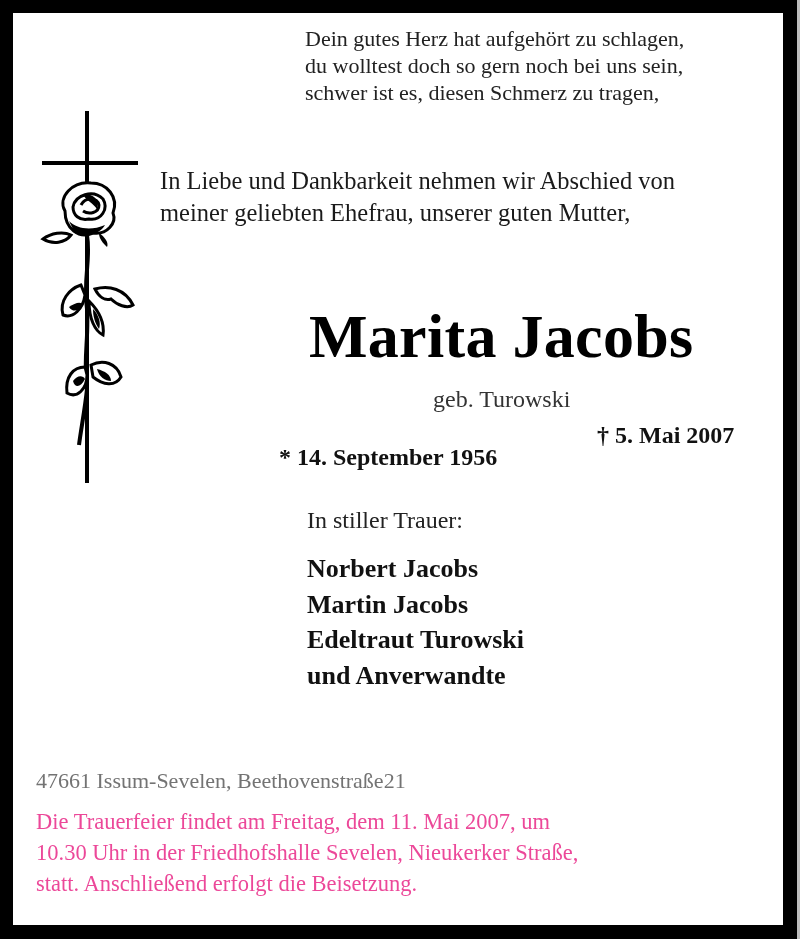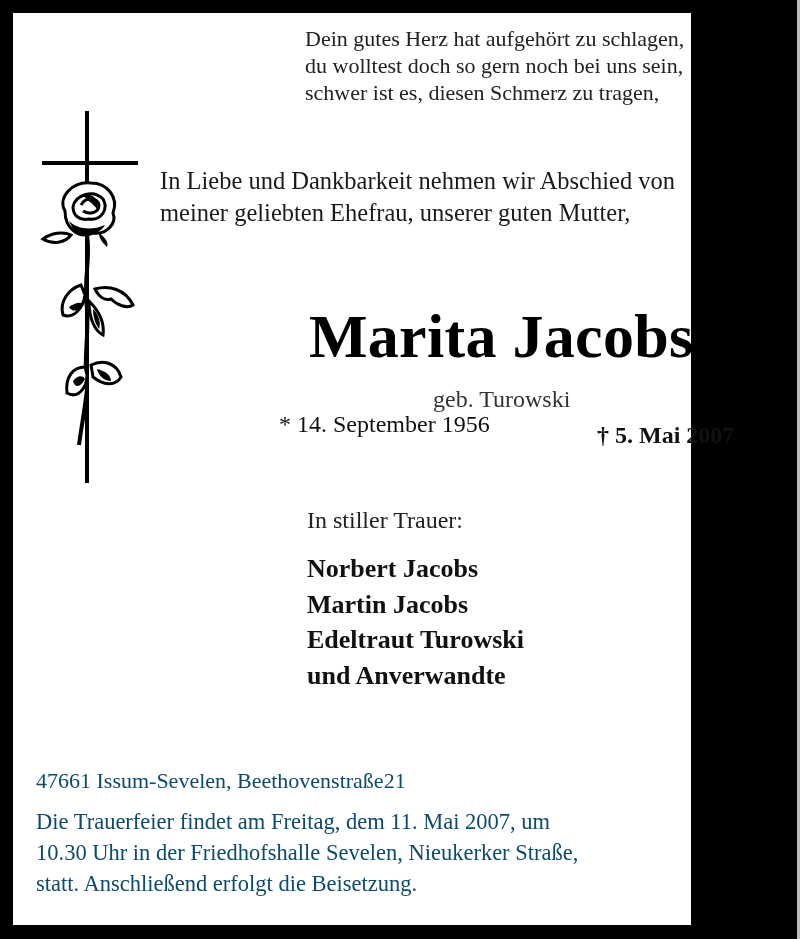--- a/index.html
+++ b/index.html
@@ -4,21 +4,21 @@
 <style>
   html, body { margin: 0; padding: 0; }
   body {
     width: 800px; height: 939px; background: #000;
     position: relative; overflow: hidden;
     font-family: "Liberation Serif", "DejaVu Serif", serif;
     color: #111;
   }
   .frame {
     position: absolute; left: 13px; top: 13px;
-    width: 678px; height: 912px;
+    width: 770px; height: 912px;
     background: #fff;
   }
   .edge {
     position: absolute; right: 0; top: 0; width: 3px; height: 939px; background: #bdbdbd;
   }
   .abs { position: absolute; }
   .poem {
     left: 292px; top: 12px;
     font-size: 22px; line-height: 27px; color: #222;
   }
@@ -31,43 +31,43 @@
   .name {
     left: 296px; top: 288px;
     font-size: 62px; font-weight: bold; line-height: 70px;
     color: #000; white-space: nowrap; letter-spacing: 0.3px;
   }
   .maiden {
     left: 420px; top: 373px;
     font-size: 24px; color: #333; white-space: nowrap;
   }
   .born {
-    left: 266px; top: 398px;
-    font-size: 24px; font-weight: normal; white-space: nowrap; color: #111;
+    left: 266px; top: 431px;
+    font-size: 24px; font-weight: bold; white-space: nowrap; color: #111;
   }
   .died {
     left: 584px; top: 409px;
     font-size: 24px; font-weight: bold; white-space: nowrap; color: #111;
   }
   .mourning-label {
     left: 294px; top: 494px;
     font-size: 24px; color: #222; white-space: nowrap;
   }
   .mourners {
     left: 294px; top: 538px;
     font-size: 26px; font-weight: bold; line-height: 35.5px; color: #111;
   }
   .mourners div { white-space: nowrap; }
   .address {
     left: 23px; top: 755px;
-    font-size: 22px; color: #0c4a6e; white-space: nowrap;
+    font-size: 22px; color: #737373; white-space: nowrap;
   }
   .ceremony {
     left: 23px; top: 793px;
-    font-size: 22.5px; line-height: 31px; color: #0c4a6e;
+    font-size: 22.5px; line-height: 31px; color: #ec4899;
   }
   .ceremony div { white-space: nowrap; }
   .emblem { left: 8px; top: 96px; width: 140px; height: 376px; }
 </style>
 </head>
 <body>
 
 <div class="frame">
 
   <svg class="abs emblem" viewBox="0 0 140 376" xmlns="http://www.w3.org/2000/svg">

